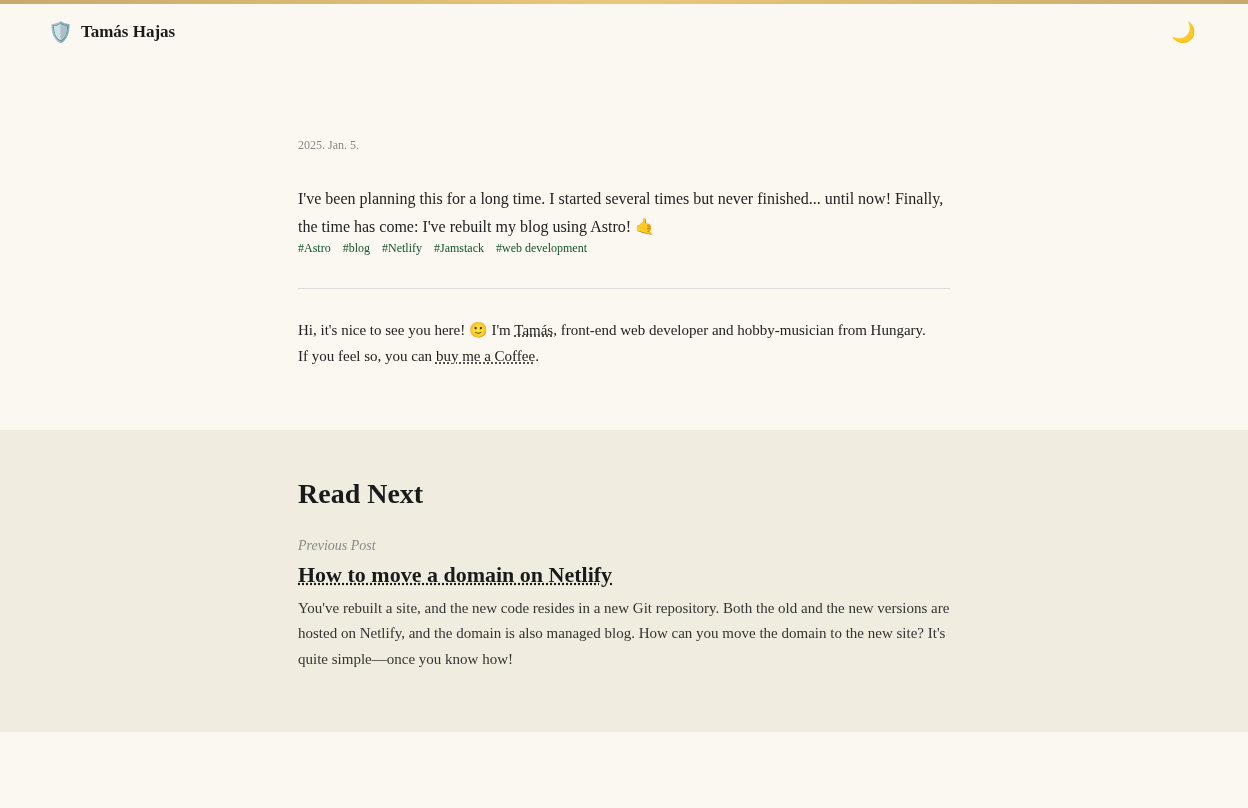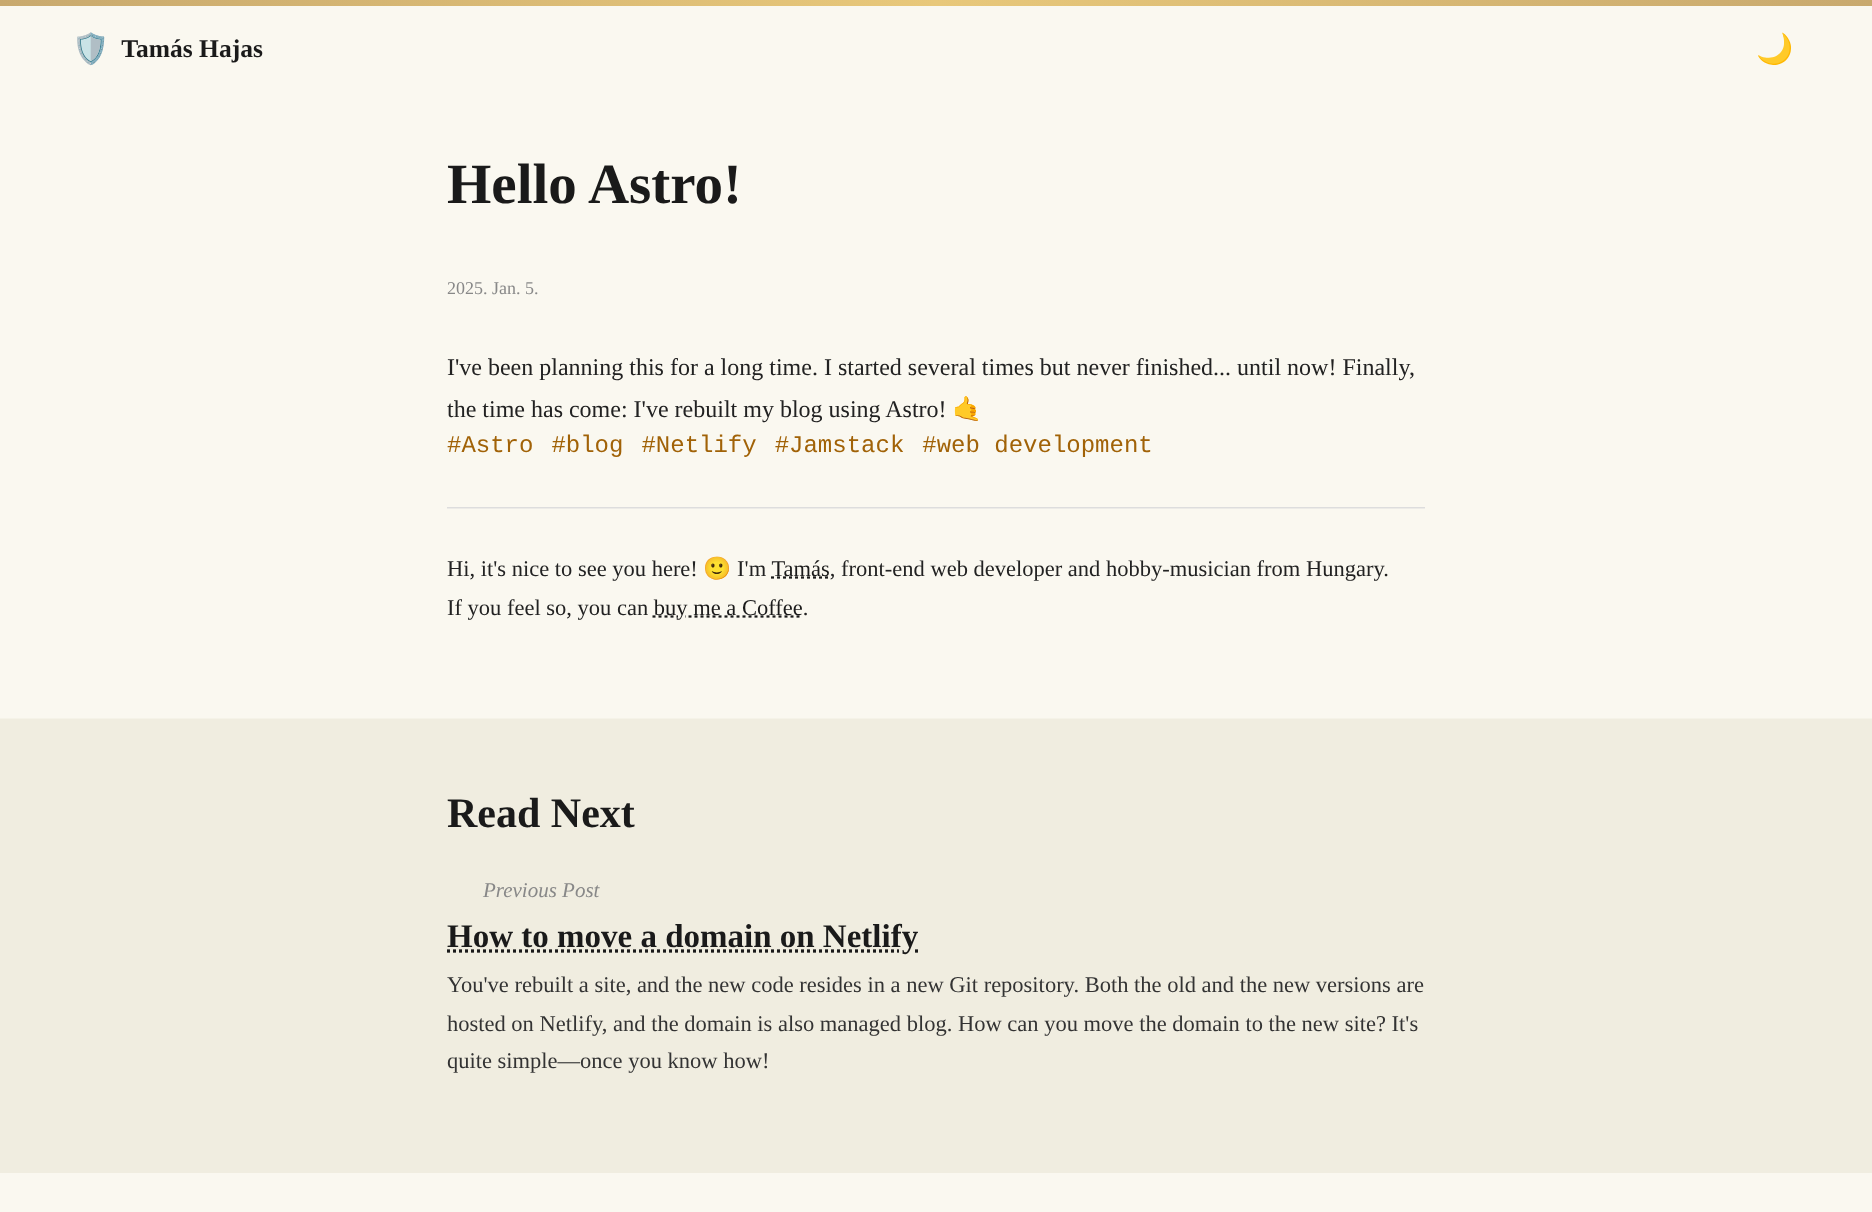--- a/index.html
+++ b/index.html
@@ -88,23 +88,23 @@
     }
 
     .post-tags {
       display: flex;
       gap: 12px;
       flex-wrap: wrap;
       margin-bottom: 32px;
     }
 
     .tag {
-      font-family: Liberation Mono, monospace;
-      font-size: 16px;
-      color: #a16207;
+      font-family: Liberation Serif, serif;
+      font-size: 12px;
+      color: #14532d;
       text-decoration: none;
     }
 
     .divider {
       border: none;
       border-top: 1px solid #ddd;
       margin: 20px 0 28px;
     }
 
     .author-section {
@@ -146,21 +146,20 @@
       margin-bottom: 28px;
       color: #1a1a1a;
     }
 
     .previous-post-label {
       font-family: Georgia, serif;
       font-size: 14px;
       color: #888;
       font-style: italic;
       margin-bottom: 8px;
-      margin-left: 24px;
     }
 
     .prev-post-link {
       font-family: Georgia, serif;
       font-size: 22px;
       font-weight: 600;
       color: #1a1a1a;
       text-decoration: underline;
       text-decoration-style: dotted;
       display: block;
@@ -190,21 +189,20 @@
 <header>
   <a class="site-title">
     <span class="site-title-icon">🛡️</span>
     <span>Tamás Hajas</span>
   </a>
   <button class="dark-mode-btn">🌙</button>
 </header>
 
 <main>
   <div class="main-content">
-    <h1 class="post-title">Hello Astro!</h1>
     <p class="post-date">2025. Jan. 5.</p>
     <div class="post-body">
       <span>I've been planning this for a long time. I started several times but never finished... until now! Finally, the time has come: I've rebuilt my blog using Astro! 🤙</span>
     </div>
     <div class="post-tags">
       <a class="tag">#Astro</a>
       <a class="tag">#blog</a>
       <a class="tag">#Netlify</a>
       <a class="tag">#Jamstack</a>
       <a class="tag">#web development</a>

